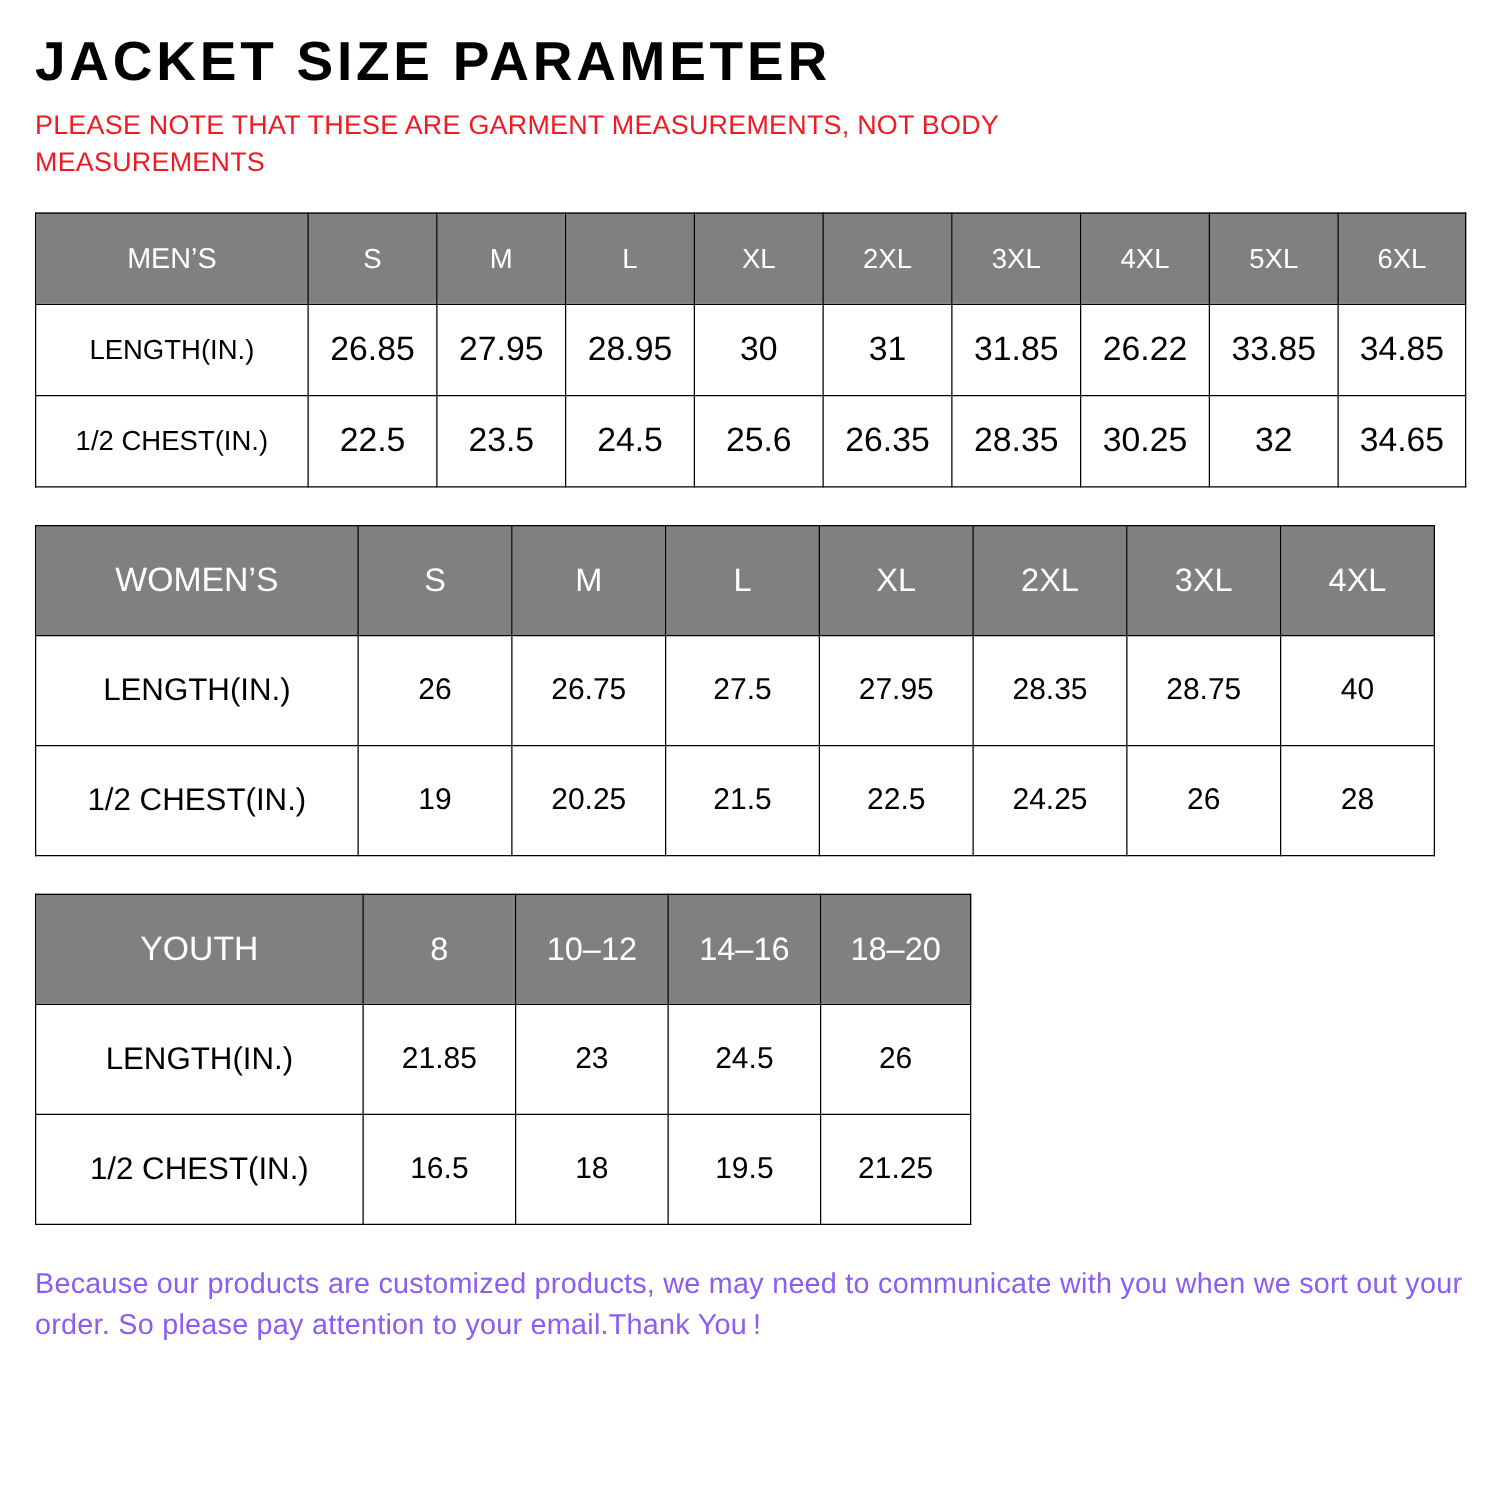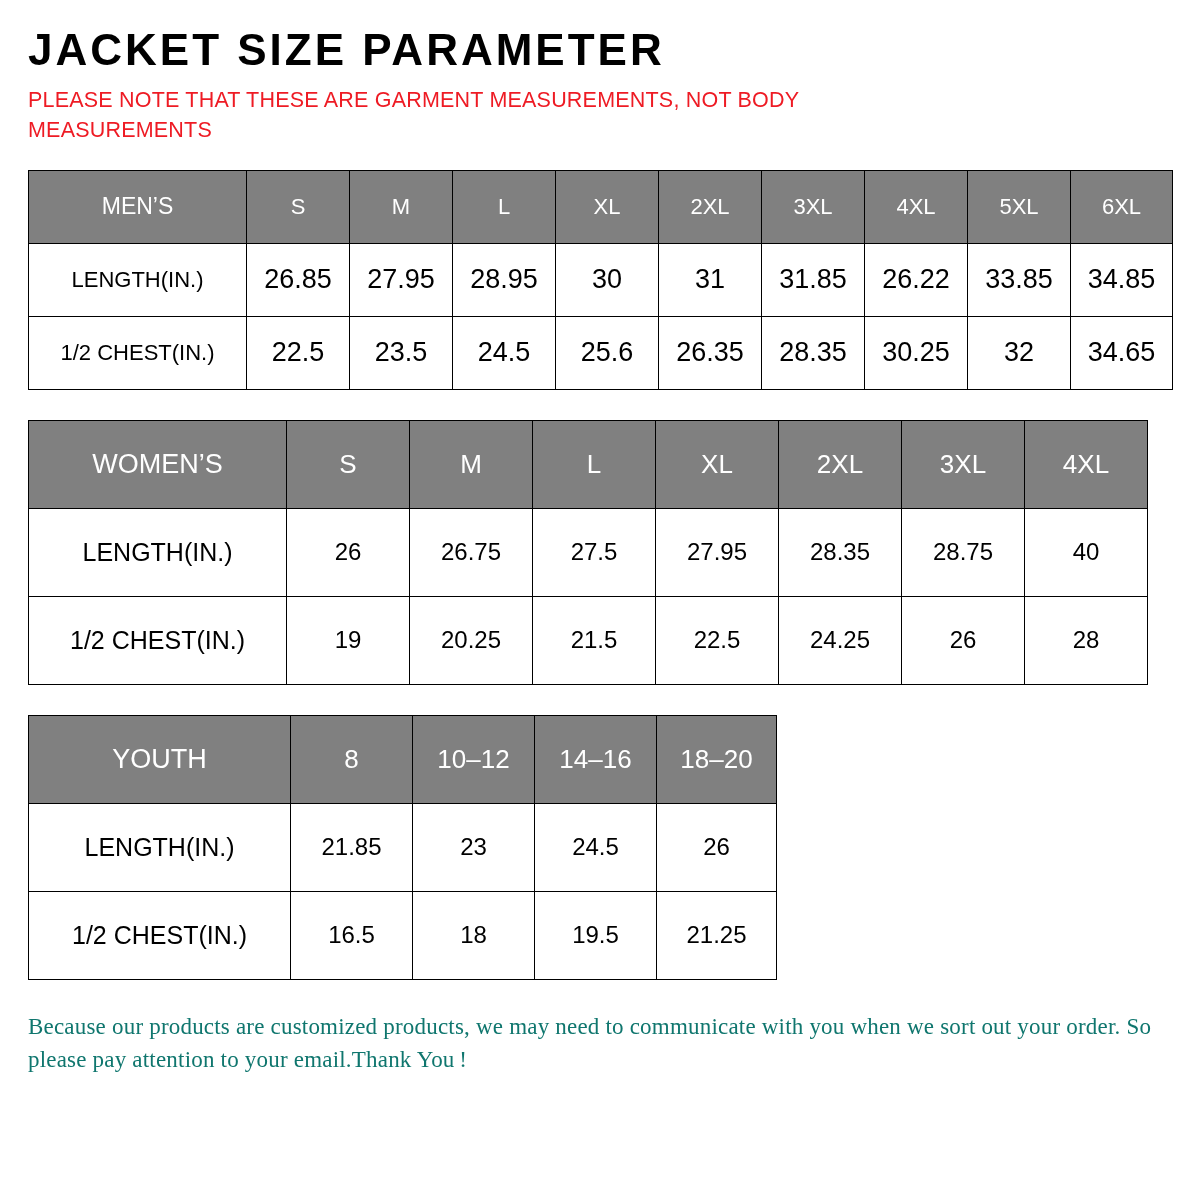--- a/index.html
+++ b/index.html
@@ -60,25 +60,24 @@
   #tbl-womens tr.header td.rowlabel { font-size: 27px; }
   #tbl-womens td.rowlabel { font-size: 25px; }
   
   #tbl-youth { width: 748px; }
   #tbl-youth td { height: 88px; font-size: 24px; }
   #tbl-youth tr.header td { font-size: 26px; }
   #tbl-youth tr.header td.rowlabel { font-size: 27px; }
   #tbl-youth td.rowlabel { font-size: 25px; }
 
   .footer {
-    color: #0f766e;
+    color: #8b5cf6;
     font-size: 23px;
     line-height: 1.45;
     letter-spacing: 0.2px;
-    font-family: Liberation Serif, serif;
   }
   .footer p { margin: 0 0 22px 0; }
   .footer p.last { font-size: 22px; margin-bottom: 0; }
 </style>
 </head>
 <body>
 
 <div class="page">
 
   <h1 class="title">JACKET SIZE PARAMETER</h1>

